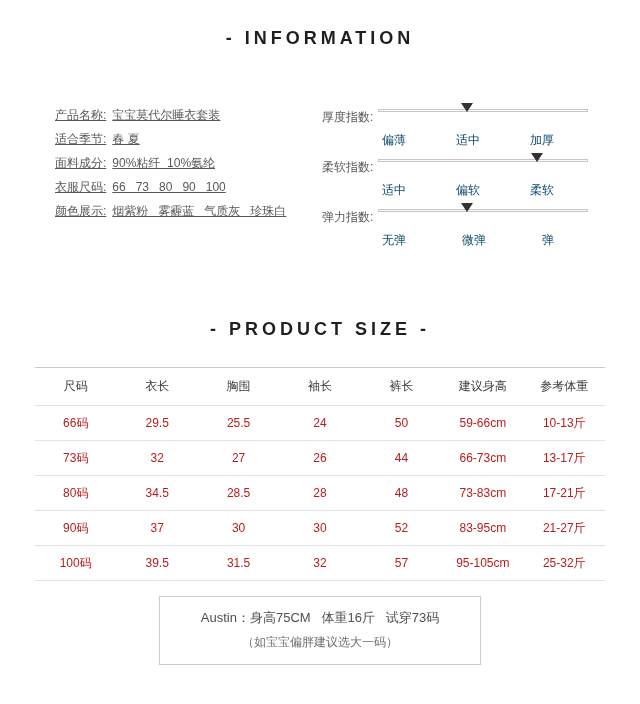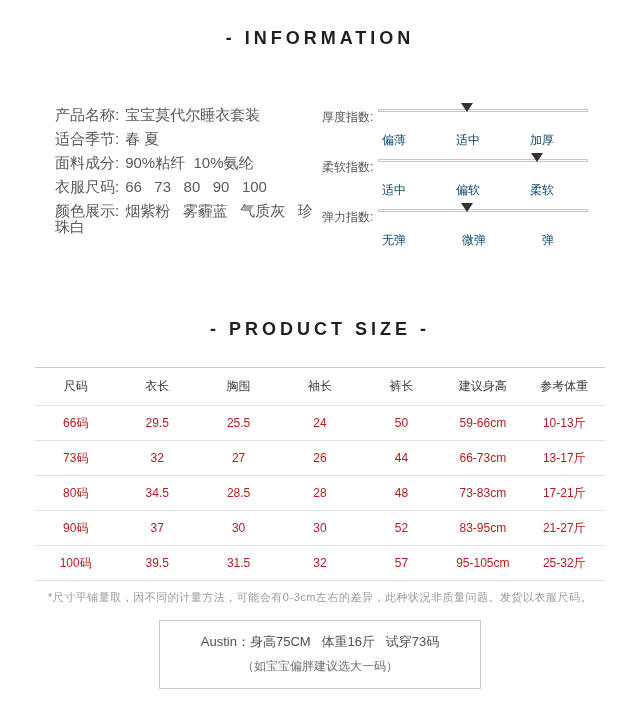--- a/index.html
+++ b/index.html
@@ -23,21 +23,21 @@
   }
   .sec-title.info { padding-top: 28px; }
   .sec-title.size { margin-top: 60px; }
 
   
   .info-area {
     display: flex;
     margin-top: 58px;
   }
   .info-fields { margin-left: 55px; width: 262px; }
-  .info-row { font-size: 15px; line-height: 16px; margin-bottom: 8px; white-space: pre-wrap; }
+  .info-row { font-size: 12px; line-height: 16px; margin-bottom: 8px; white-space: pre-wrap; text-decoration: underline; }
   .info-row .lbl { color: #595959; margin-right: 6px; }
   .info-row .val { color: #595959; }
 
   .indices { margin-left: auto; margin-right: 52px; width: 266px; padding-top: 2px; }
   .idx-group { margin-bottom: 10px; }
   .idx-top { display: flex; align-items: flex-start; height: 16px; }
   .idx-label { width: 56px; font-size: 12px; color: #595959; flex: none; }
   .idx-bar {
     position: relative;
     width: 210px;
@@ -214,20 +214,19 @@
           <td>39.5</td>
           <td>31.5</td>
           <td>32</td>
           <td>57</td>
           <td>95-105cm</td>
           <td>25-32斤</td>
         </tr>
       </tbody>
   </table>
 
-  <div class="footnote">*尺寸平铺量取，因不同的计量方法，可能会有0-3cm左右的差异，此种状况非质量问题。发货以衣服尺码。</div>
 
   <div class="fit-box">
     <div class="fit-line1">Austin：身高75CM   体重16斤   试穿73码</div>
     <div class="fit-line2">（如宝宝偏胖建议选大一码）</div>
   </div>
 
 </div>
 
 </body></html>

